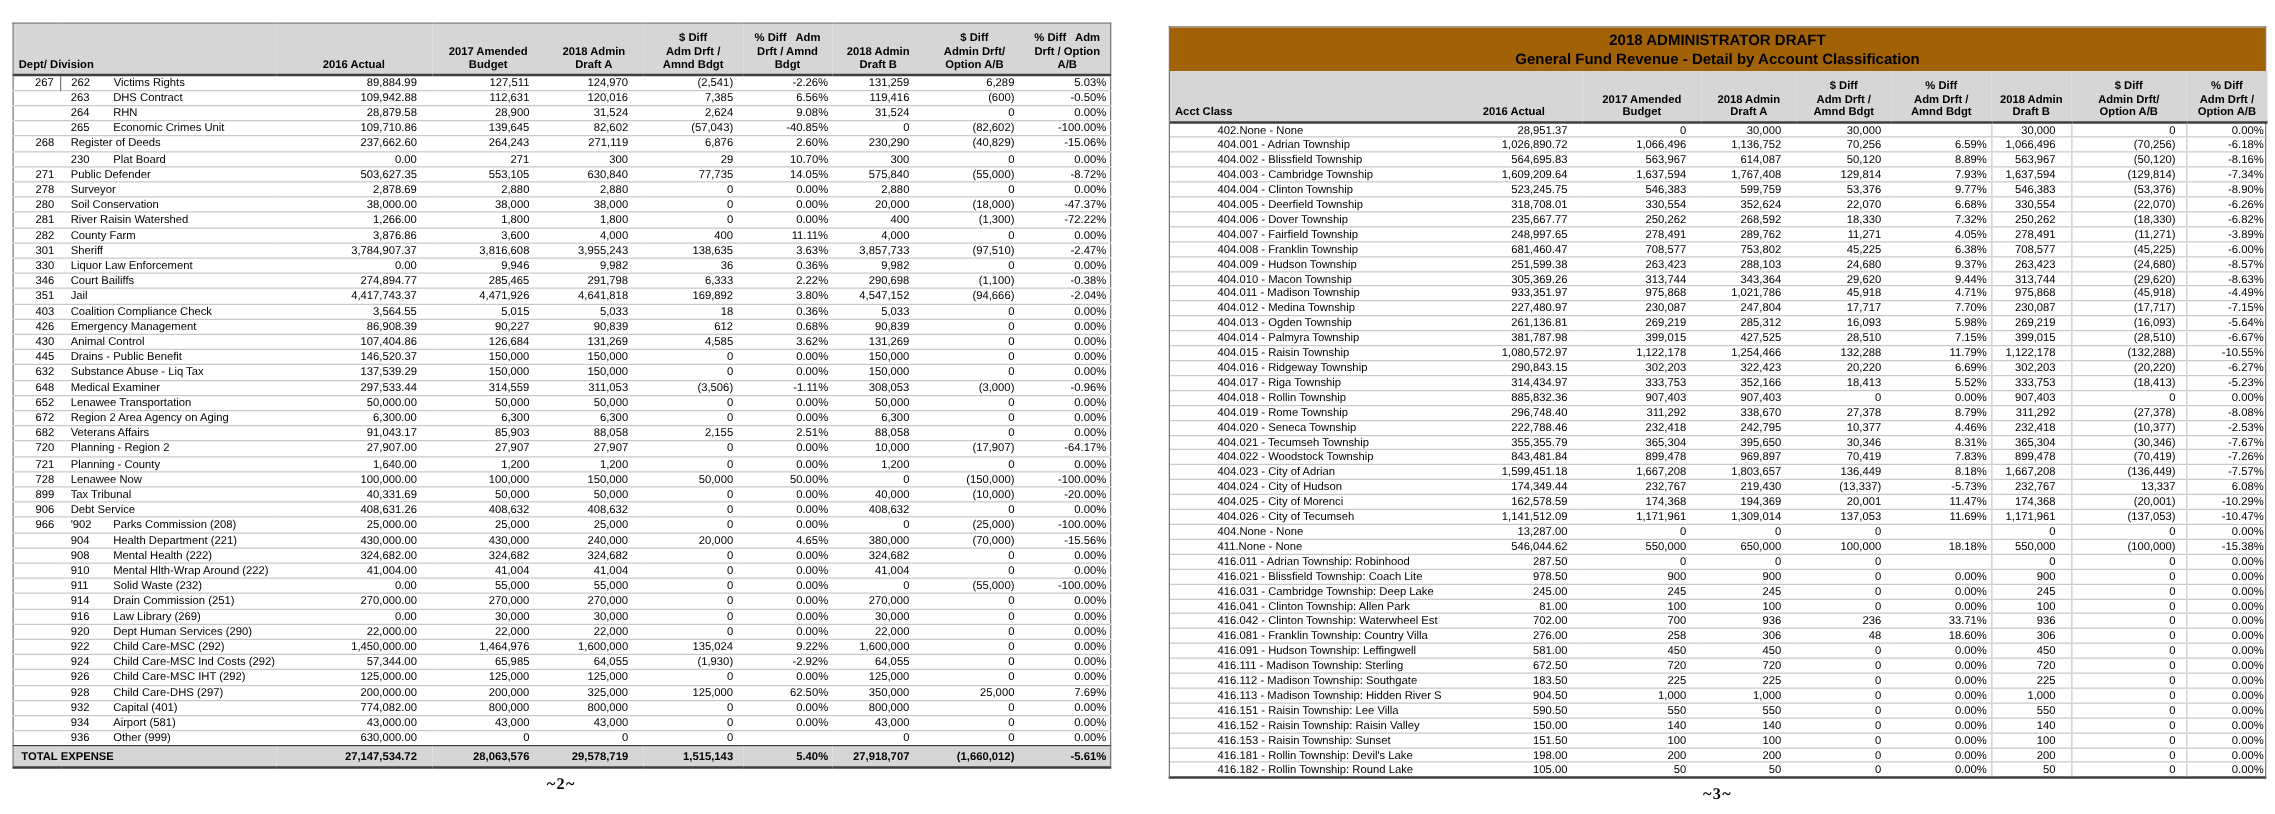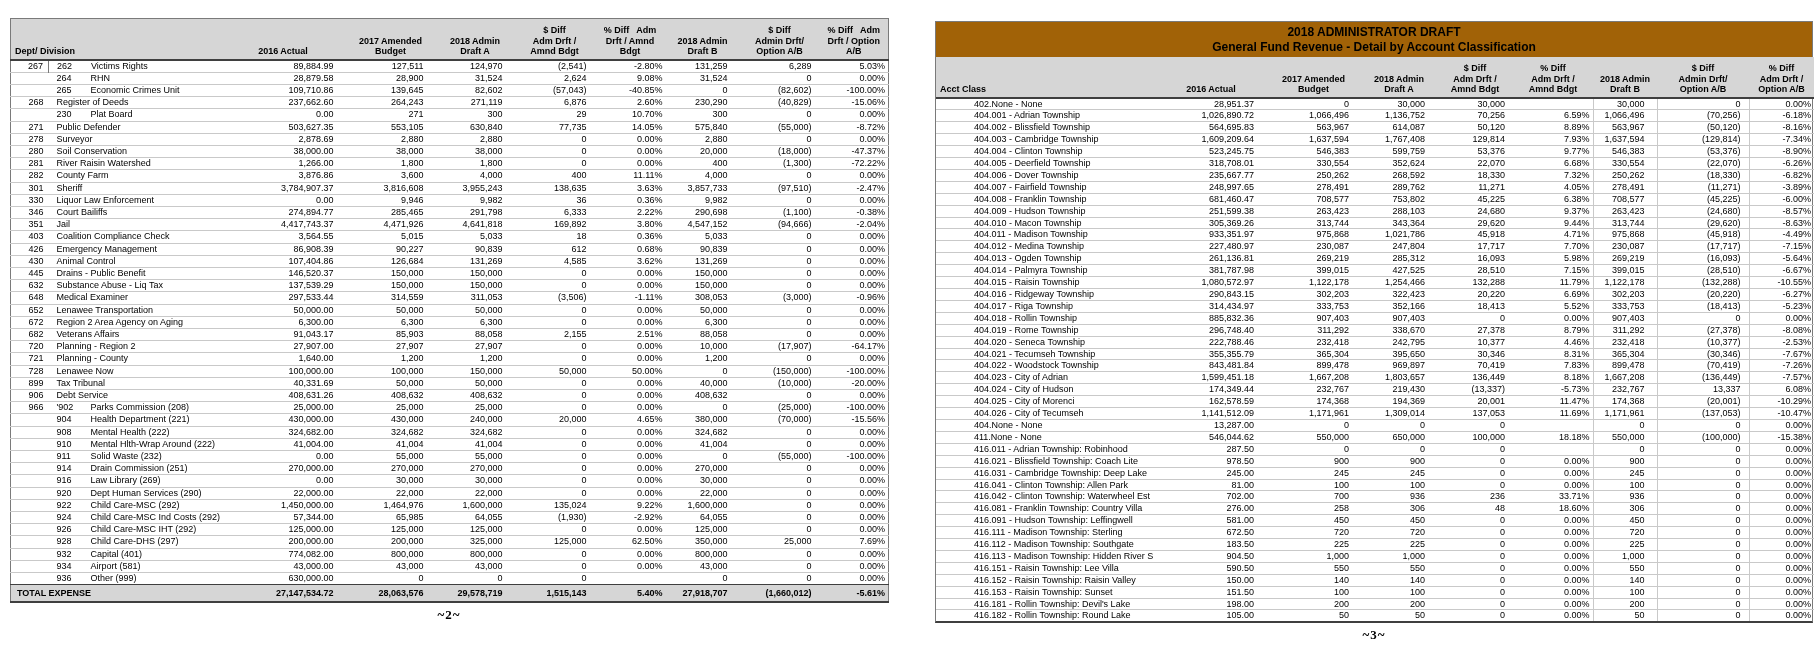--- a/index.html
+++ b/index.html
@@ -107,26 +107,38 @@
       </thead>
       <tbody>
 
           <tr class="data-row divbar">
             <td class="dept">267</td>
             <td class="label"><span class="divnum">262</span><span>Victims Rights</span></td>
             <td class="num">89,884.99</td>
             <td class="num">127,511</td>
             <td class="num">124,970</td>
             <td class="diff">(2,541)</td>
-            <td class="pct">-2.80%</td>
+            <td class="pct">-2.26%</td>
             <td class="num">131,259</td>
             <td class="diff">6,289</td>
             <td class="pct">5.03%</td>
           </tr>
 
+          <tr class="data-row">
+            <td class="dept"></td>
+            <td class="label"><span class="divnum">263</span><span>DHS Contract</span></td>
+            <td class="num">109,942.88</td>
+            <td class="num">112,631</td>
+            <td class="num">120,016</td>
+            <td class="diff">7,385</td>
+            <td class="pct">6.56%</td>
+            <td class="num">119,416</td>
+            <td class="diff">(600)</td>
+            <td class="pct">-0.50%</td>
+          </tr>
 
           <tr class="data-row">
             <td class="dept"></td>
             <td class="label"><span class="divnum">264</span><span>RHN</span></td>
             <td class="num">28,879.58</td>
             <td class="num">28,900</td>
             <td class="num">31,524</td>
             <td class="diff">2,624</td>
             <td class="pct">9.08%</td>
             <td class="num">31,524</td>

